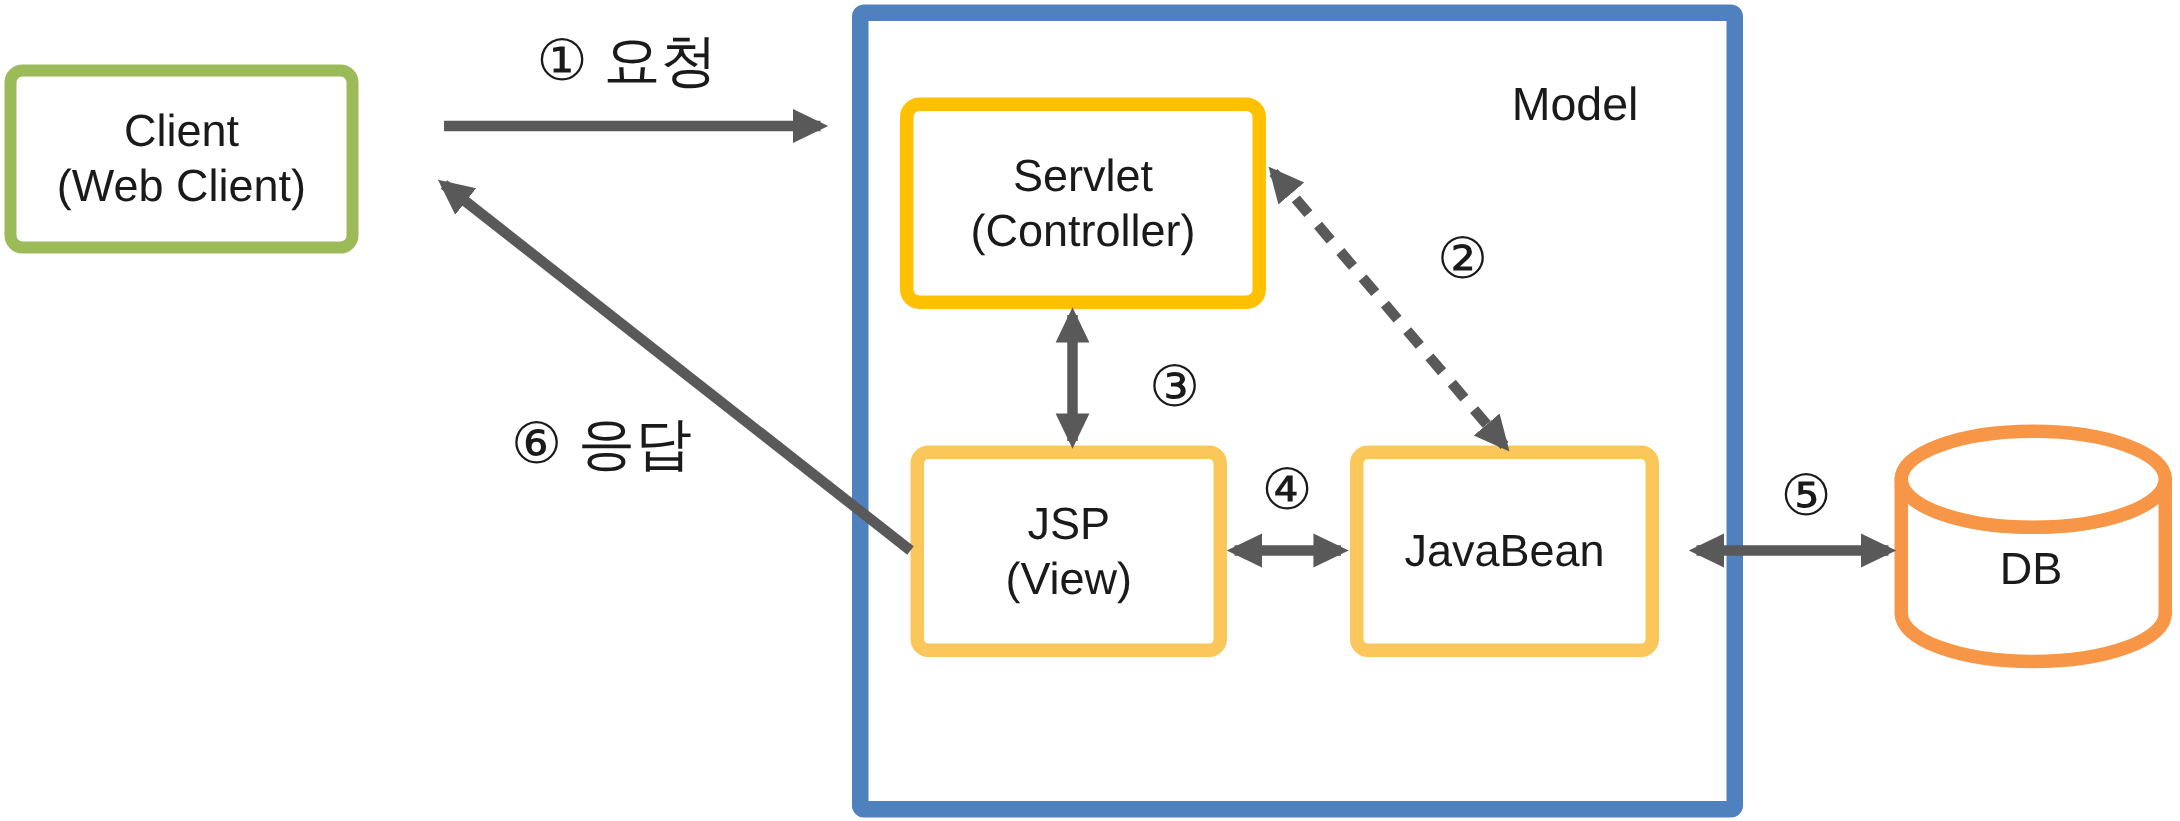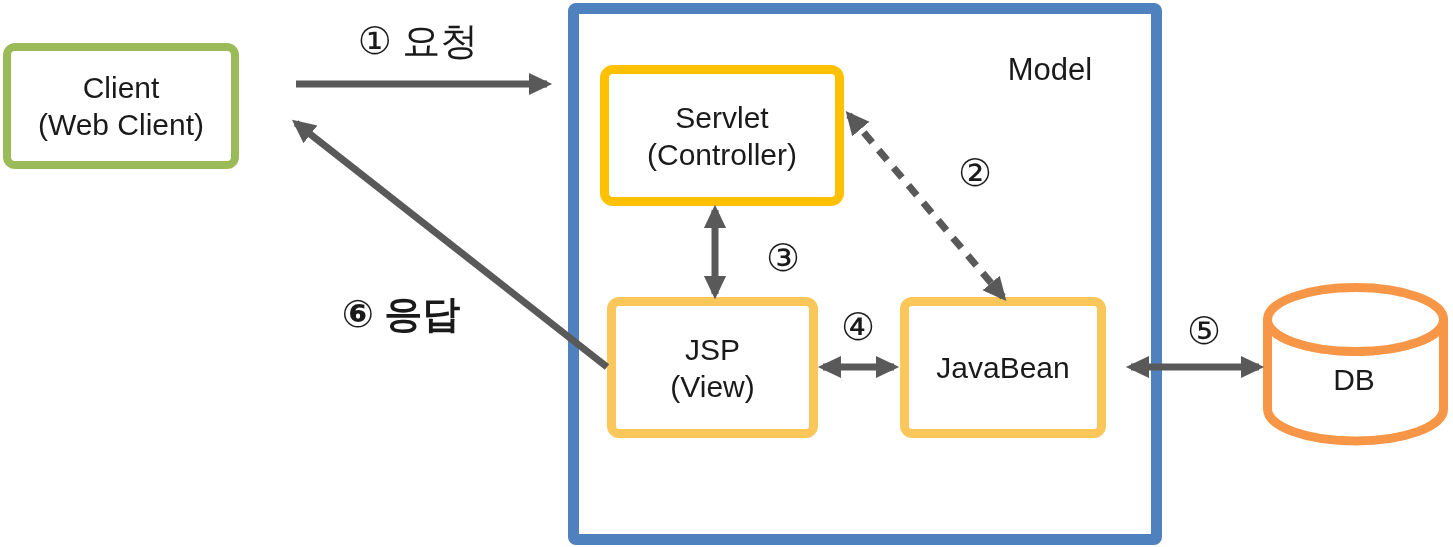--- a/index.html
+++ b/index.html
@@ -66,21 +66,21 @@
     transform:translate(-50%,-50%);
     white-space:nowrap;
     font-size:38px;
     z-index:3;
   }
   .lbl-step1{left:418px;top:41px;}
   .lbl-step2{left:975px;top:173px;}
   .lbl-step3{left:783px;top:258px;}
   .lbl-step4{left:858px;top:327px;}
   .lbl-step5{left:1204px;top:331px;}
-  .lbl-step6{left:401px;top:314px;font-weight:bold;}
+  .lbl-step6{left:401px;top:296px;}
   .lbl-db{left:1354px;top:380px;font-size:30px;}
 </style>
 </head>
 <body>
 
 <div class="canvas">
 
   <div class="server"></div>
   <div class="server-label">Model</div>
 

